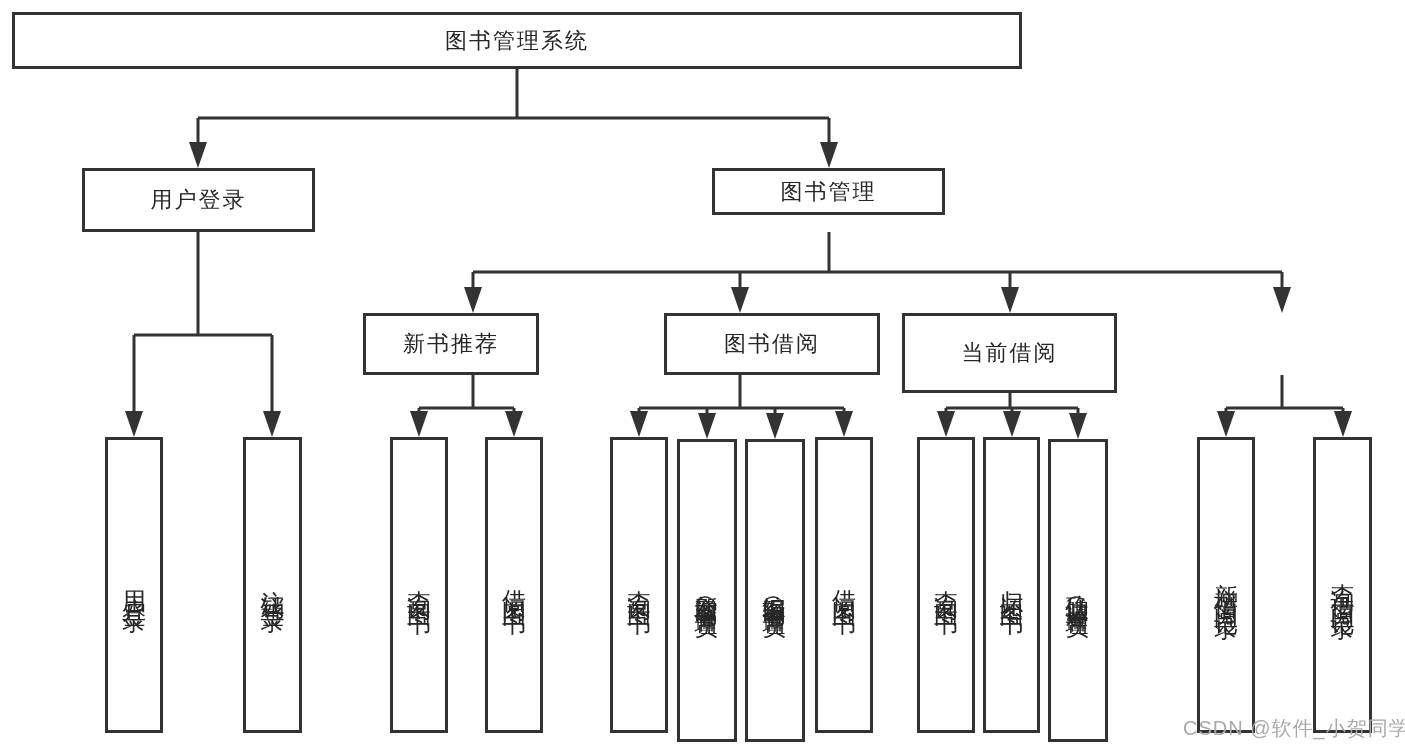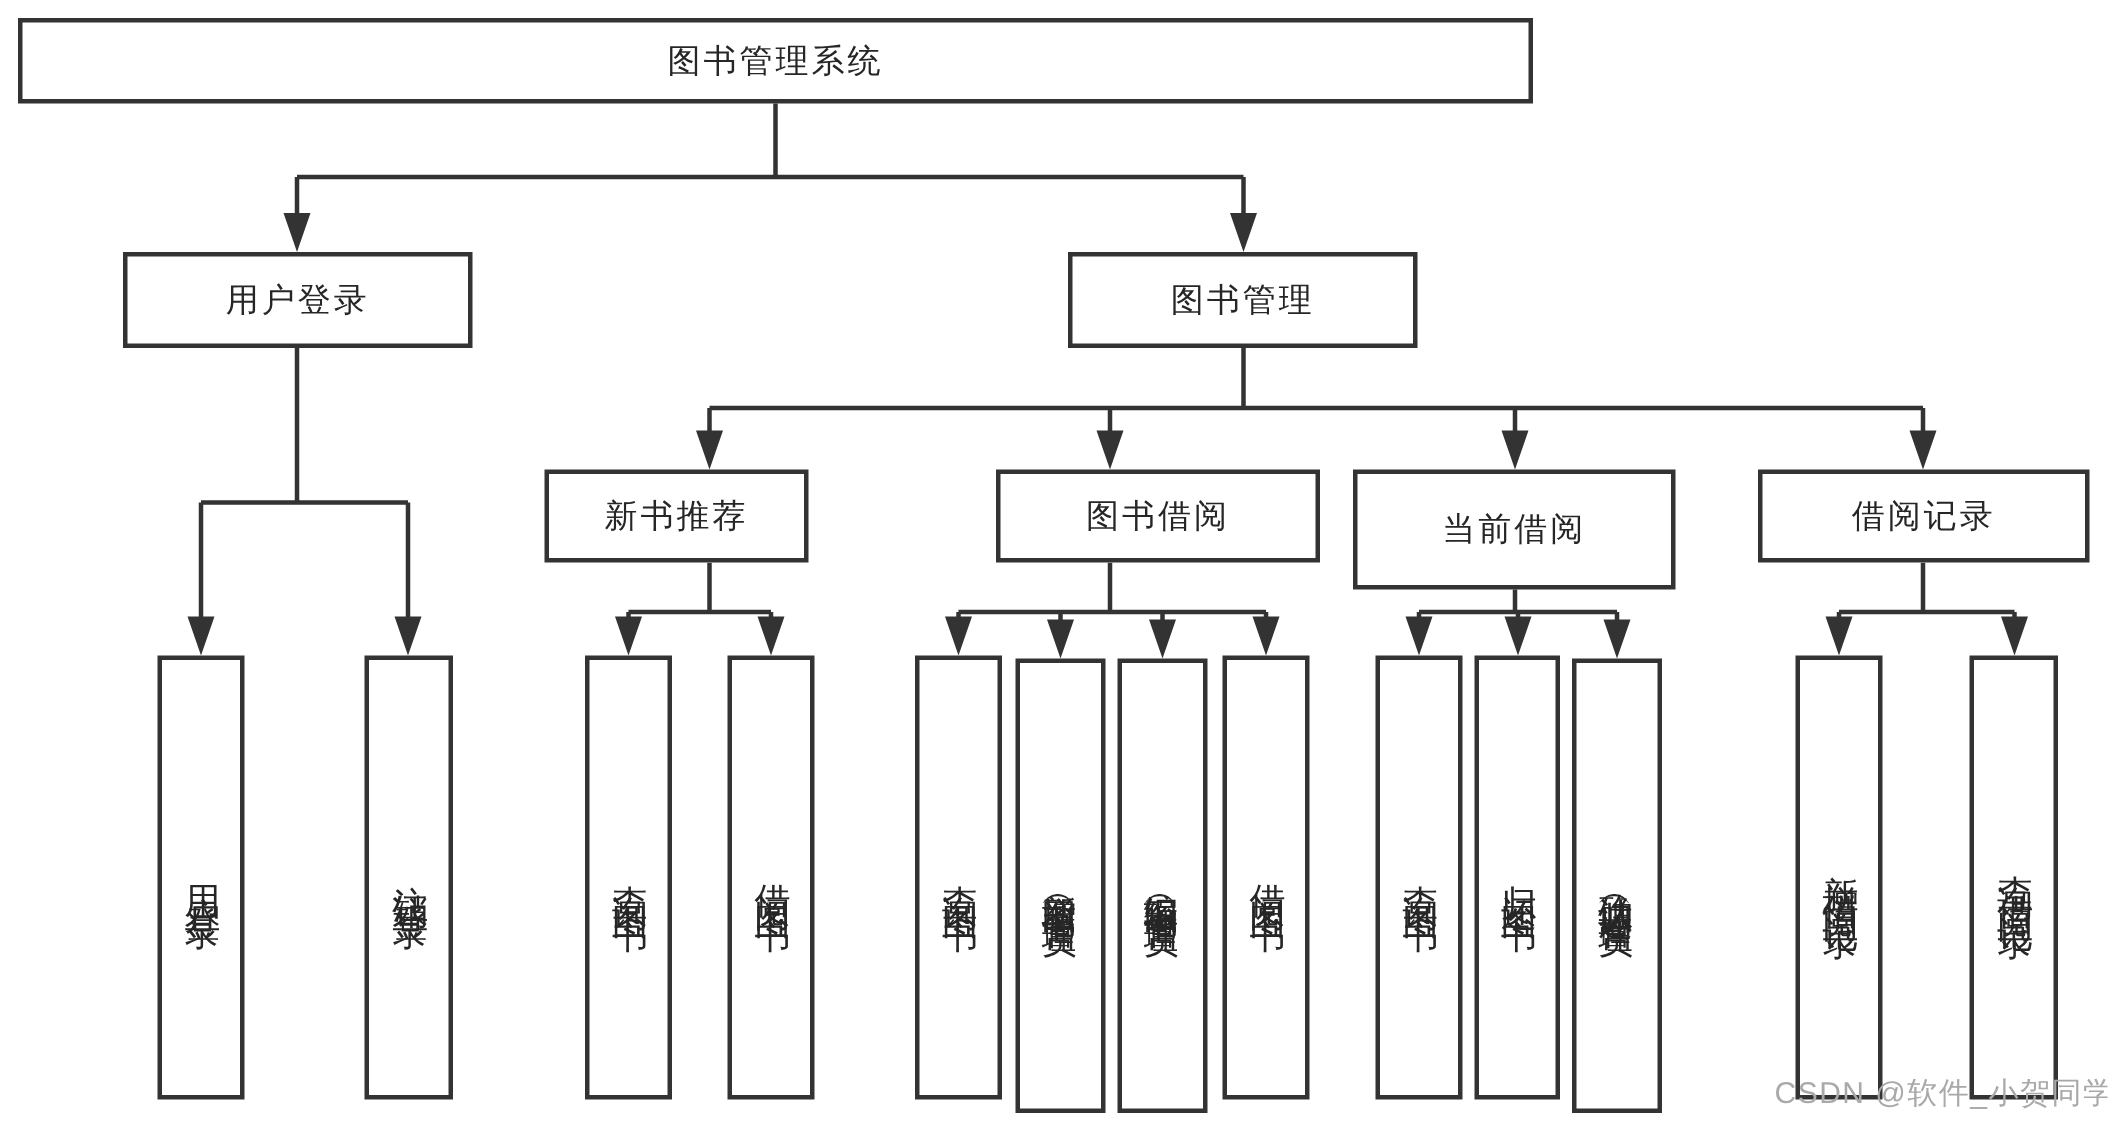--- a/index.html
+++ b/index.html
@@ -100,35 +100,32 @@
     "></path>
   </svg>
 
   <div class="box" style="left:12px;top:12px;width:1010px;height:57px">
     <span class="hlabel">图书管理系统</span>
   </div>
 
   <div class="box" style="left:82px;top:168px;width:233px;height:64px">
     <span class="hlabel">用户登录</span>
   </div>
-  <div class="box" style="left:712px;top:168px;width:233px;height:64px">
+  <div class="box" style="left:712px;top:168px;width:233px;height:47px">
     <span class="hlabel">图书管理</span>
   </div>
 
   <div class="box" style="left:363px;top:313px;width:176px;height:62px">
     <span class="hlabel">新书推荐</span>
   </div>
   <div class="box" style="left:664px;top:313px;width:216px;height:62px">
     <span class="hlabel">图书借阅</span>
   </div>
   <div class="box" style="left:902px;top:313px;width:215px;height:80px">
     <span class="hlabel">当前借阅</span>
-  </div>
-  <div class="box" style="left:1172px;top:313px;width:221px;height:62px">
-    <span class="hlabel">借阅记录</span>
   </div>
 
   <div class="box" style="left:105px;top:437px;width:58px;height:296px">
     <span class="vtext sp4">用户登录</span>
   </div>
   <div class="box" style="left:243px;top:437px;width:59px;height:296px">
     <span class="vtext sp4">注销登录</span>
   </div>
 
   <div class="box" style="left:390px;top:437px;width:58px;height:296px">

